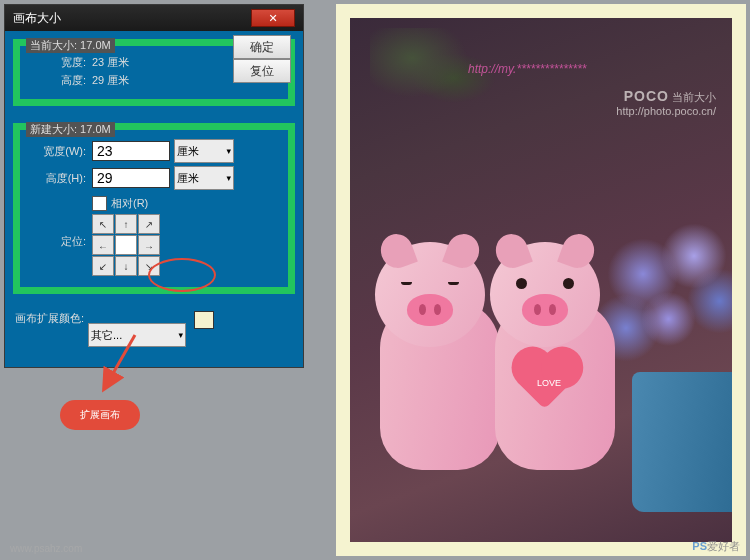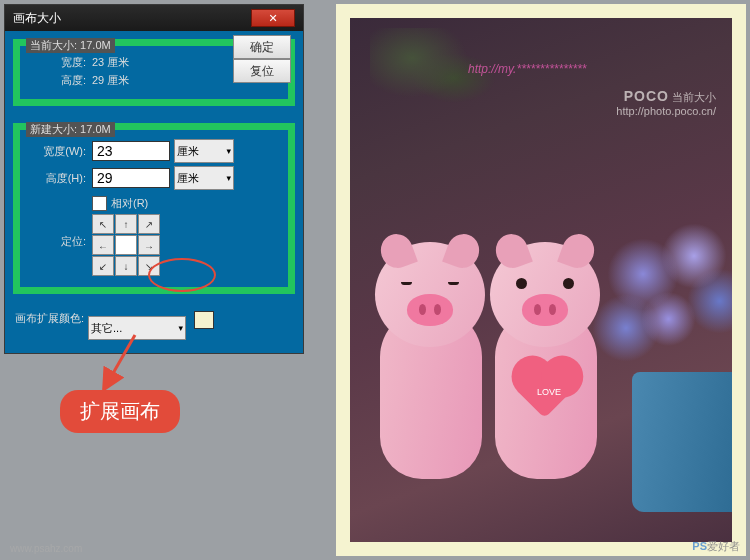--- a/index.html
+++ b/index.html
@@ -16,32 +16,32 @@
 .select{width:54px;height:20px;background:#ececec;border:1px solid #888;color:#000;font-size:11px;padding:1px 2px;display:flex;align-items:center;justify-content:space-between}
 .select-wide{width:92px}
 .select .caret{font-size:9px}
 .checkbox{width:13px;height:13px;background:#fff;border:1px solid #555;display:inline-block;margin-right:4px;vertical-align:middle}
 .anchor-grid{display:grid;grid-template-columns:repeat(3,22px);grid-template-rows:repeat(3,20px);gap:1px}
 .anchor-cell{background:#e8e8e8;border:1px solid #888;display:flex;align-items:center;justify-content:center;font-size:10px;color:#333}
 .anchor-center{background:#fff}
 .btn-col{position:absolute;top:30px;right:12px;display:flex;flex-direction:column;gap:0}
 .btn{width:56px;height:22px;background:linear-gradient(#f8f8f8,#dedede);border:1px solid #888;font-size:12px;color:#333;display:flex;align-items:center;justify-content:center;cursor:pointer}
 .ext-row{display:flex;align-items:flex-start;margin-top:4px;padding-left:2px;font-size:11px}
-.ext-row .select{margin:5px 4px}
+.ext-row .select{margin:12px 4px}
 .swatch{width:18px;height:16px;background:#f5f3d0;border:1px solid #333;margin-left:4px}
 .circle{position:absolute;border:2px solid #e24b3a;border-radius:50%;width:64px;height:30px;top:258px;left:148px;pointer-events:none}
 .arrow{position:absolute;top:330px;left:100px;width:40px;height:60px;pointer-events:none}
 .arrow svg{overflow:visible}
-.badge{position:absolute;top:390px;left:60px;background:#e24b3a;color:#fff;padding:8px 20px;border-radius:18px;font-size:20px;font-weight:500}
+.badge{position:absolute;top:400px;left:60px;background:#e24b3a;color:#fff;padding:8px 20px;border-radius:18px;font-size:10px;font-weight:500}
 .photo{position:absolute;top:4px;right:4px;width:410px;height:552px;background:#f5f3d0;padding:14px;box-sizing:border-box}
 .photo-inner{width:100%;height:100%;background:linear-gradient(160deg,#3a2a3a 0%,#4a3540 25%,#5a3848 50%,#6a4550 75%,#4a3040 100%);position:relative;overflow:hidden}
 .plant{position:absolute;top:10px;left:20px;width:140px;height:100px;opacity:.6}
 .plant::before{content:"";position:absolute;width:100%;height:100%;background:radial-gradient(ellipse at 30% 30%,#4a6a3a 0%,transparent 40%),radial-gradient(ellipse at 60% 50%,#3a5a2a 0%,transparent 35%)}
 .pig{position:absolute;bottom:60px;width:120px;height:240px}
-.pig-body{position:absolute;bottom:3px;left:10px;width:102px;height:170px;background:linear-gradient(100deg,#f0b8c8,#e898b8);border-radius:48px 48px 42px 42px}
+.pig-body{position:absolute;bottom:12px;left:10px;width:120px;height:170px;background:linear-gradient(100deg,#f0b8c8,#e898b8);border-radius:48px 48px 42px 42px}
 .pig-head{position:absolute;top:0;left:5px;width:110px;height:105px;background:linear-gradient(120deg,#f4c8d4,#eaa8c0);border-radius:50%}
 .pig-ear{position:absolute;top:-8px;width:32px;height:34px;background:#e8a0b8;border-radius:50% 50% 0 50%}
 .pig-ear.l{left:6px;transform:rotate(-20deg)}
 .pig-ear.r{right:6px;transform:rotate(20deg) scaleX(-1)}
 .pig-snout{position:absolute;top:52px;left:32px;width:46px;height:32px;background:#f078a0;border-radius:48%}
 .pig-snout::before,.pig-snout::after{content:"";position:absolute;top:10px;width:7px;height:11px;background:#c04a70;border-radius:50%}
 .pig-snout::before{left:12px}.pig-snout::after{right:12px}
 .pig-eye{position:absolute;top:36px;width:11px;height:11px;background:#2a1818;border-radius:50%}
 .pig-eye.l{left:26px}.pig-eye.r{right:26px}
 .pig-eye.closed{height:3px;border-radius:0 0 6px 6px;top:40px}

